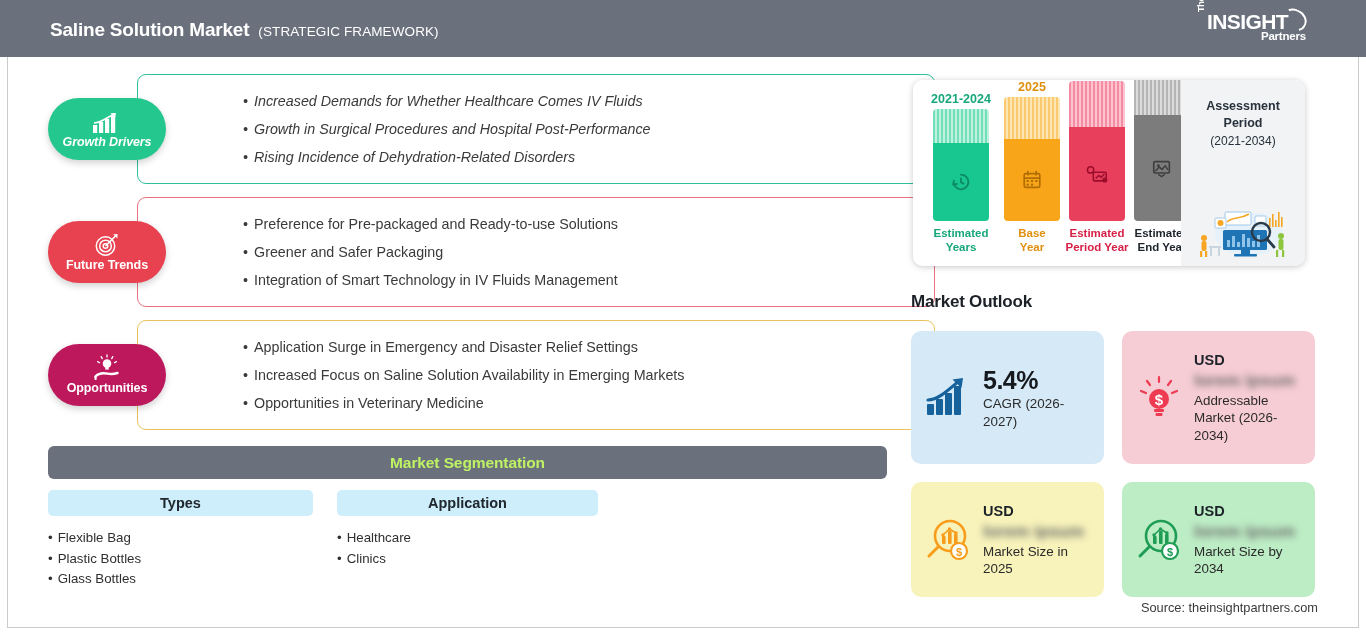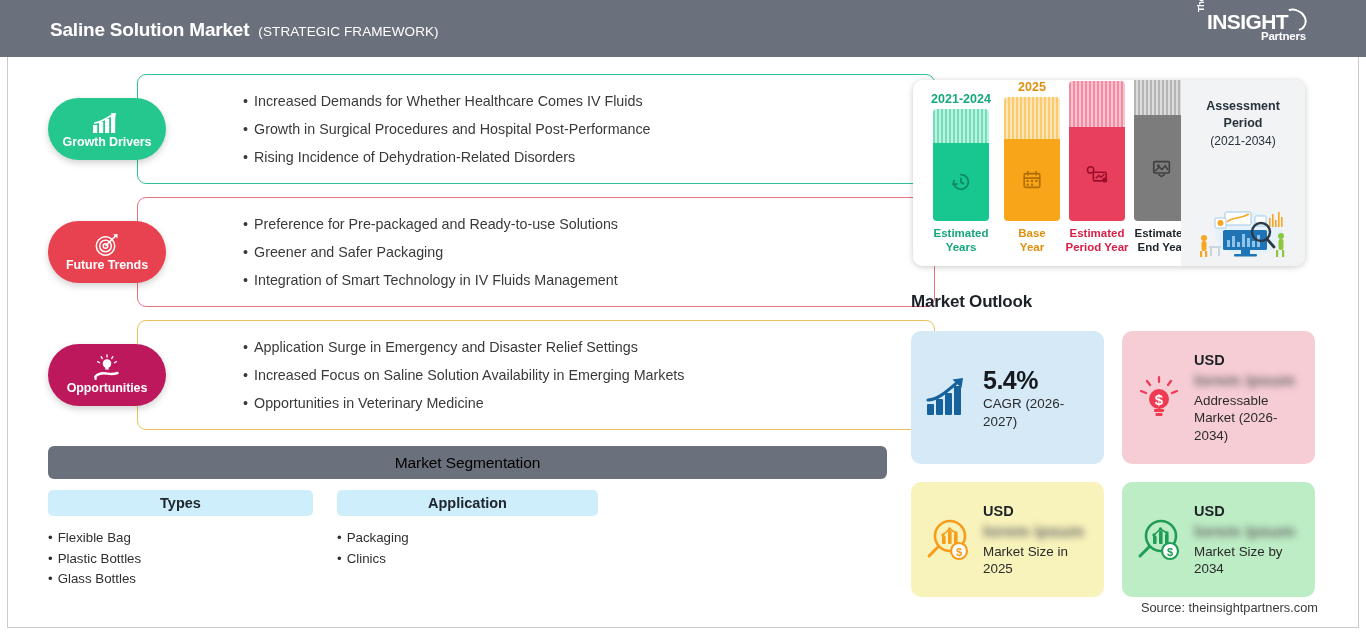--- a/index.html
+++ b/index.html
@@ -124,22 +124,22 @@
   .row-opps   .row-box  { border: 1.3px solid #e8c35c; }
   .row-opps   .row-badge{ background: #be185d; }
 
   
   .seg-header {
     position: absolute;
     left: 48px; top: 446px;
     width: 839px; height: 33px;
     background: #6b717c;
     border-radius: 6px;
-    color: #000000;
-    font-size: 15.5px; font-weight: normal;
+    color: #bef264;
+    font-size: 15.5px; font-weight: bold;
     display: flex; align-items: center; justify-content: center;
     letter-spacing: -0.1px;
   }
   .seg-col { position: absolute; top: 490px; }
   .seg-col.col-1 { left: 48px;  width: 265px; }
   .seg-col.col-2 { left: 337px; width: 261px; }
   .seg-col-title {
     width: 100%; height: 26px;
     background: #cdeefa;
     border-radius: 5px;
@@ -276,21 +276,21 @@
     <div class="logo">
       <span class="logo-the">The</span>
       <span class="logo-insight">INSIGHT</span>
       <span class="logo-swoosh"></span>
       <span class="logo-partners">Partners</span>
     </div>
   </div>
 
   <div class="frame"></div>
 
-  <div class="row row-growth" style="left:48px; top:74px; width:839px; height:110px;">
+  <div class="row row-growth" style="left:48px; top:74px; width:839px; height:110px;font-style:italic;">
     <div class="row-box" style="width:798px;">
       <div class="bullets">
         <div class="bullet"><span class="dot">•</span><span>Increased Demands for Whether Healthcare Comes IV Fluids</span></div>
         <div class="bullet"><span class="dot">•</span><span>Growth in Surgical Procedures and Hospital Post-Performance</span></div>
         <div class="bullet"><span class="dot">•</span><span>Rising Incidence of Dehydration-Related Disorders</span></div>
       </div>
     </div>
     <div class="row-badge">
       <span class="badge-icon">
         <svg width="30" height="22" viewBox="0 0 30 22">
@@ -363,21 +363,21 @@
     <div class="seg-list">
       <div class="seg-item"><span class="dot">•</span><span>Flexible Bag</span></div>
       <div class="seg-item"><span class="dot">•</span><span>Plastic Bottles</span></div>
       <div class="seg-item"><span class="dot">•</span><span>Glass Bottles</span></div>
     </div>
   </div>
 
   <div class="seg-col col-2">
     <div class="seg-col-title">Application</div>
     <div class="seg-list">
-      <div class="seg-item"><span class="dot">•</span><span>Packaging</span></div>
+      <div class="seg-item"><span class="dot">•</span><span>Healthcare</span></div>
       <div class="seg-item"><span class="dot">•</span><span>Clinics</span></div>
     </div>
   </div>
 
   <div class="assess-card">
     <div class="assess-left">
 
       <div class="bar-group" style="left:10px; width:76px; height:160px;">
         <div class="bar-year" style="bottom:148px; color:#17a77c;">2021-2024</div>
         <div class="bar-shape" style="bottom:33px; height:112px;">

